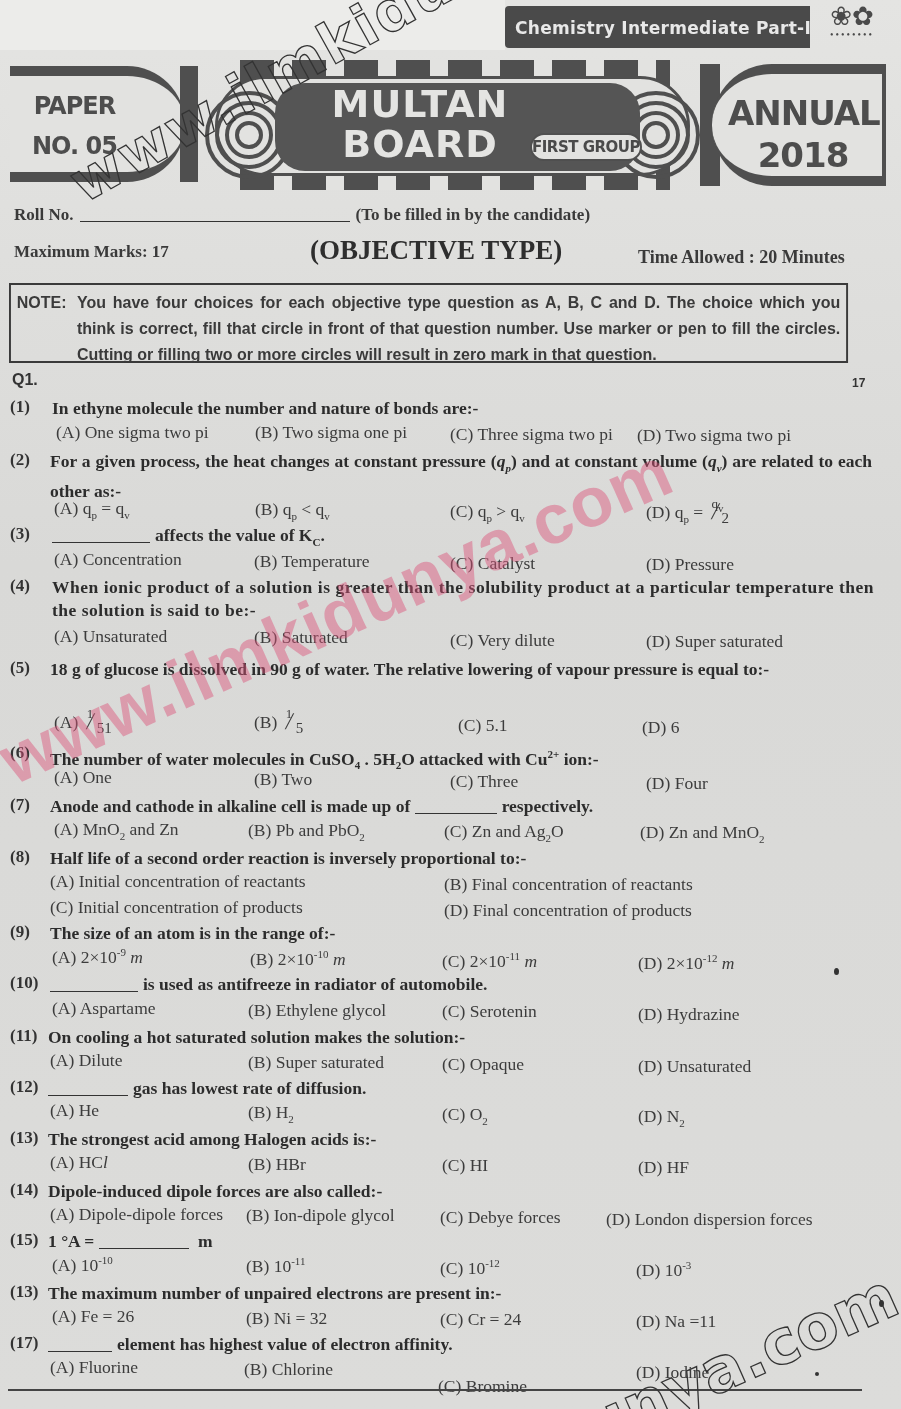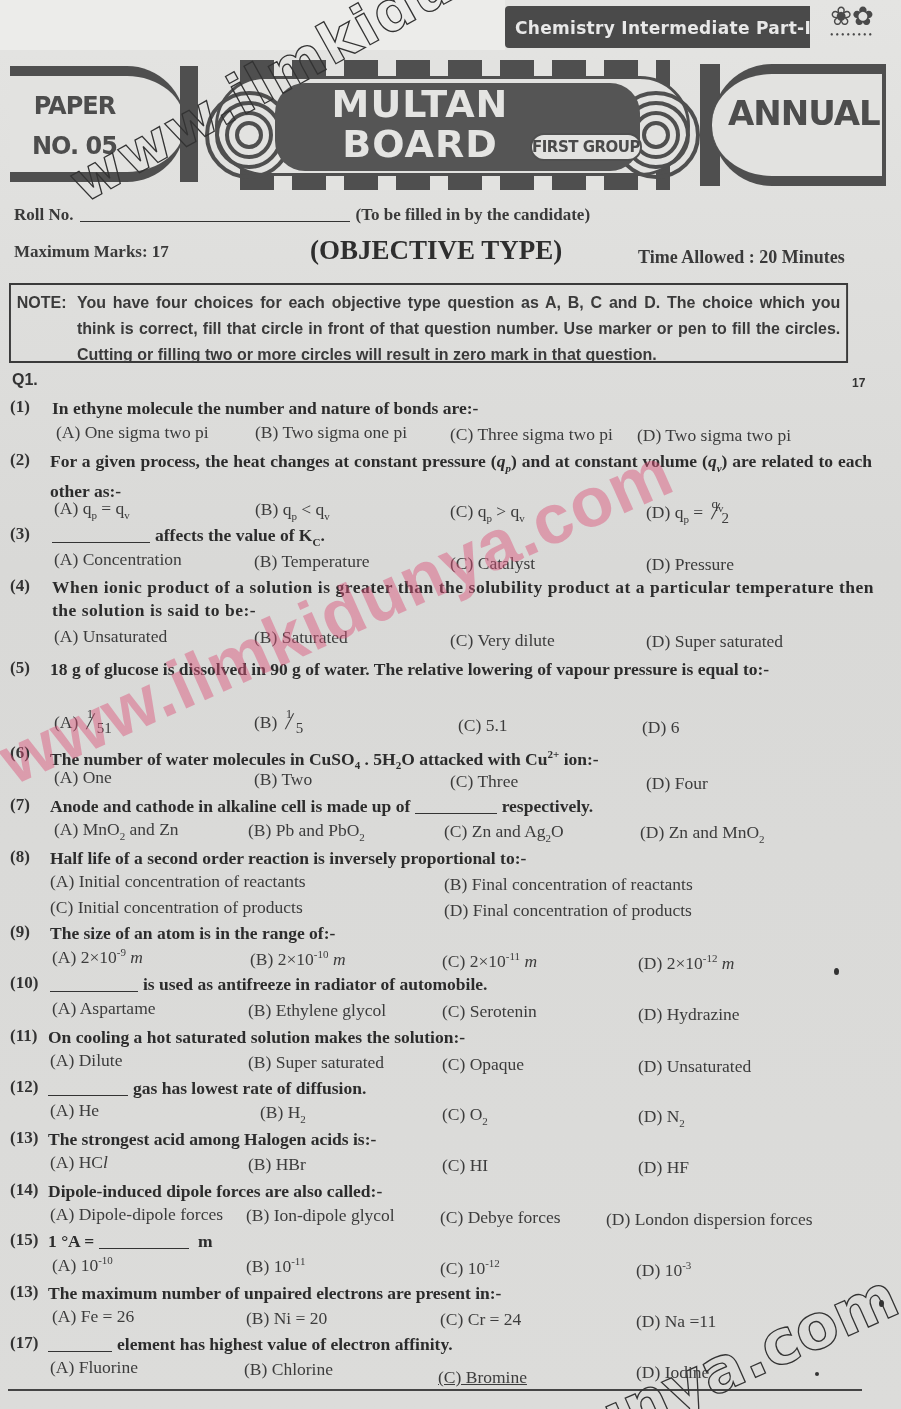--- a/index.html
+++ b/index.html
@@ -87,20 +87,21 @@
 <div class="left-dark"></div>
 <div class="left-badge-text">
   <div>PAPER</div>
   <div>NO. 05</div>
 </div>
 
 <div class="right-dark"></div>
 <div class="right-badge"></div>
 <div class="right-badge-text">
   <div>ANNUAL</div>
+  <div>2018</div>
 </div>
 
 <div class="roll">
   <span>Roll No.</span><span class="roll-line"></span><span>(To be filled in by the candidate)</span>
 </div>
 <div class="marks">Maximum Marks: 17</div>
 <div class="objective">(OBJECTIVE TYPE)</div>
 <div class="time">Time Allowed : 20 Minutes</div>
 
 <div class="note-box">
@@ -207,21 +208,21 @@
   <span class="opt" style="left:40px;top:24px;">(A) Dilute</span>
   <span class="opt" style="left:238px;top:26px;">(B) Super saturated</span>
   <span class="opt" style="left:432px;top:28px;">(C) Opaque</span>
   <span class="opt" style="left:628px;top:30px;">(D) Unsaturated</span>
 </div>
 
 <div class="q" style="top:1077px;">
   <span class="qnum">(12)</span>
   <span class="qtext" style="left:38px;"><span class="blank" style="width:80px;"></span><span>gas has lowest rate of diffusion.</span></span>
   <span class="opt" style="left:40px;top:23px;">(A) He</span>
-  <span class="opt" style="left:250px;top:25px;">(B) H<sub>2</sub></span>
+  <span class="opt" style="left:238px;top:25px;">(B) H<sub>2</sub></span>
   <span class="opt" style="left:432px;top:27px;">(C) O<sub>2</sub></span>
   <span class="opt" style="left:628px;top:29px;">(D) N<sub>2</sub></span>
 </div>
 
 <div class="q" style="top:1128px;">
   <span class="qnum">(13)</span>
   <span class="qtext" style="left:38px;">The strongest acid among Halogen acids is:-</span>
   <span class="opt" style="left:40px;top:24px;">(A) HC<i>l</i></span>
   <span class="opt" style="left:238px;top:26px;">(B) HBr</span>
   <span class="opt" style="left:432px;top:27px;">(C) HI</span>
@@ -243,31 +244,31 @@
   <span class="opt" style="left:42px;top:24px;">(A) 10<sup>-10</sup></span>
   <span class="opt" style="left:236px;top:25px;">(B) 10<sup>-11</sup></span>
   <span class="opt" style="left:430px;top:27px;">(C) 10<sup>-12</sup></span>
   <span class="opt" style="left:626px;top:29px;">(D) 10<sup>-3</sup></span>
 </div>
 
 <div class="q" style="top:1282px;">
   <span class="qnum">(13)</span>
   <span class="qtext" style="left:38px;">The maximum number of unpaired electrons are present in:-</span>
   <span class="opt" style="left:42px;top:24px;">(A) Fe = 26</span>
-  <span class="opt" style="left:236px;top:26px;">(B) Ni = 20</span>
+  <span class="opt" style="left:236px;top:26px;">(B) Ni = 32</span>
   <span class="opt" style="left:430px;top:27px;">(C) Cr = 24</span>
   <span class="opt" style="left:626px;top:29px;">(D) Na =11</span>
 </div>
 
 <div class="q" style="top:1333px;">
   <span class="qnum">(17)</span>
   <span class="qtext" style="left:38px;"><span class="blank" style="width:64px;"></span><span>element has highest value of electron affinity.</span></span>
   <span class="opt" style="left:40px;top:24px;">(A) Fluorine</span>
   <span class="opt" style="left:234px;top:26px;">(B) Chlorine</span>
-  <span class="opt" style="left:428px;top:34px;text-decoration:underline;">(C) Bromine</span>
+  <span class="opt" style="left:428px;top:43px;">(C) Bromine</span>
   <span class="opt" style="left:626px;top:29px;">(D) Iodine</span>
 </div>
 
 <div class="bottom-rule"></div>
 
 <div class="speck" style="left:834px;top:968px;"></div>
 <div class="speck" style="left:879px;top:1300px;"></div>
 <div class="speck" style="left:815px;top:1372px;width:4px;height:4px;"></div>
 
 <div class="wm-outline" style="left:90px;top:150px;font-size:56px;transform:rotate(-29deg);transform-origin:left bottom;letter-spacing:2px;">www.ilmkidunya.com</div>

